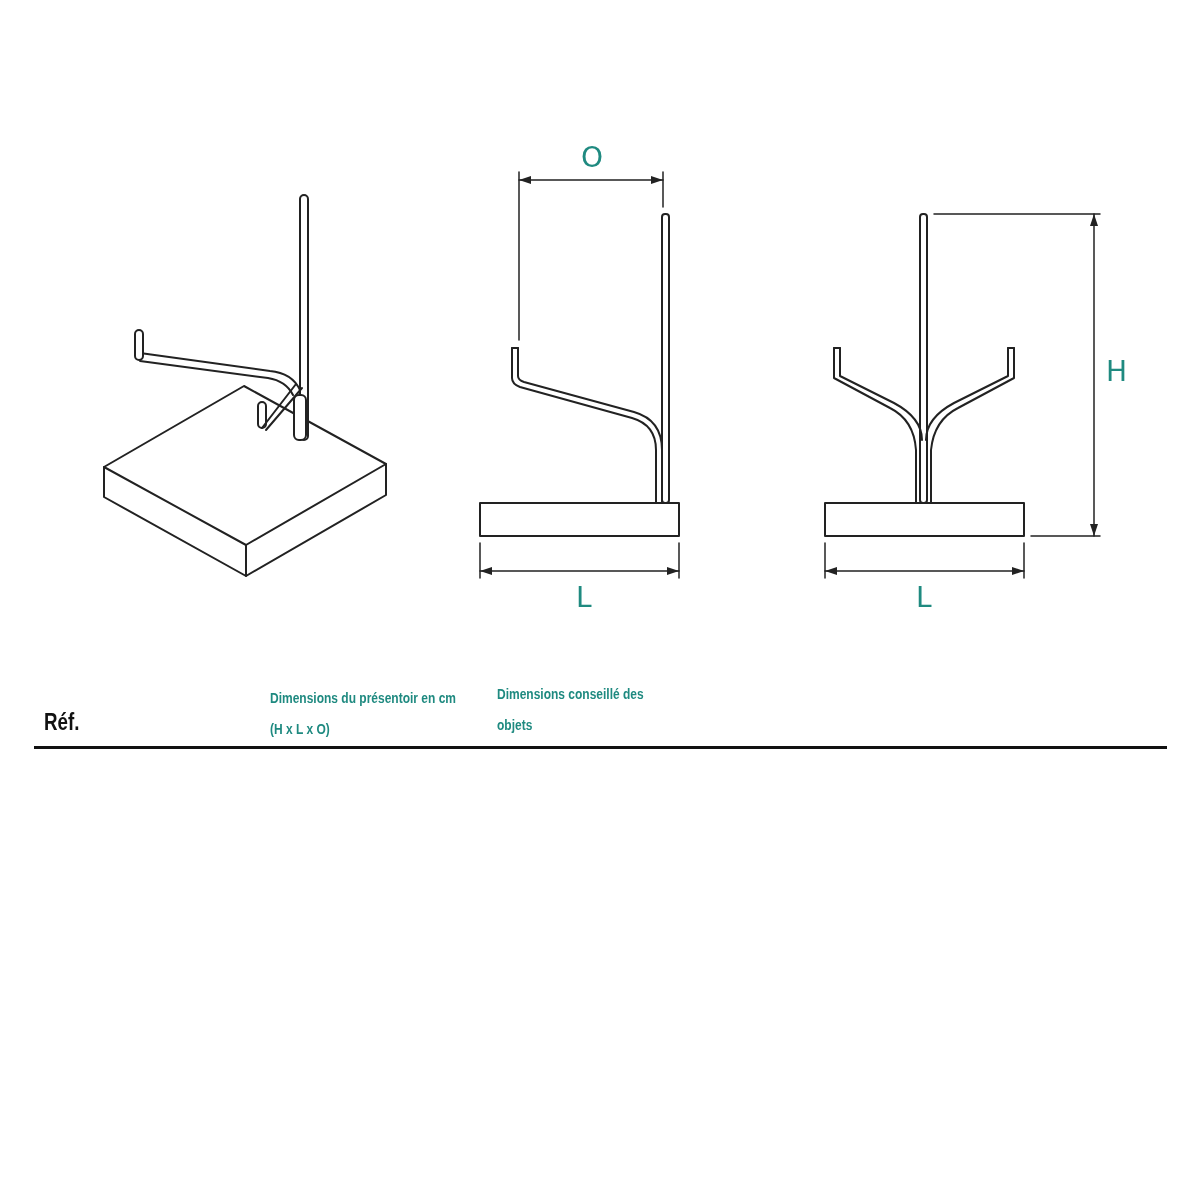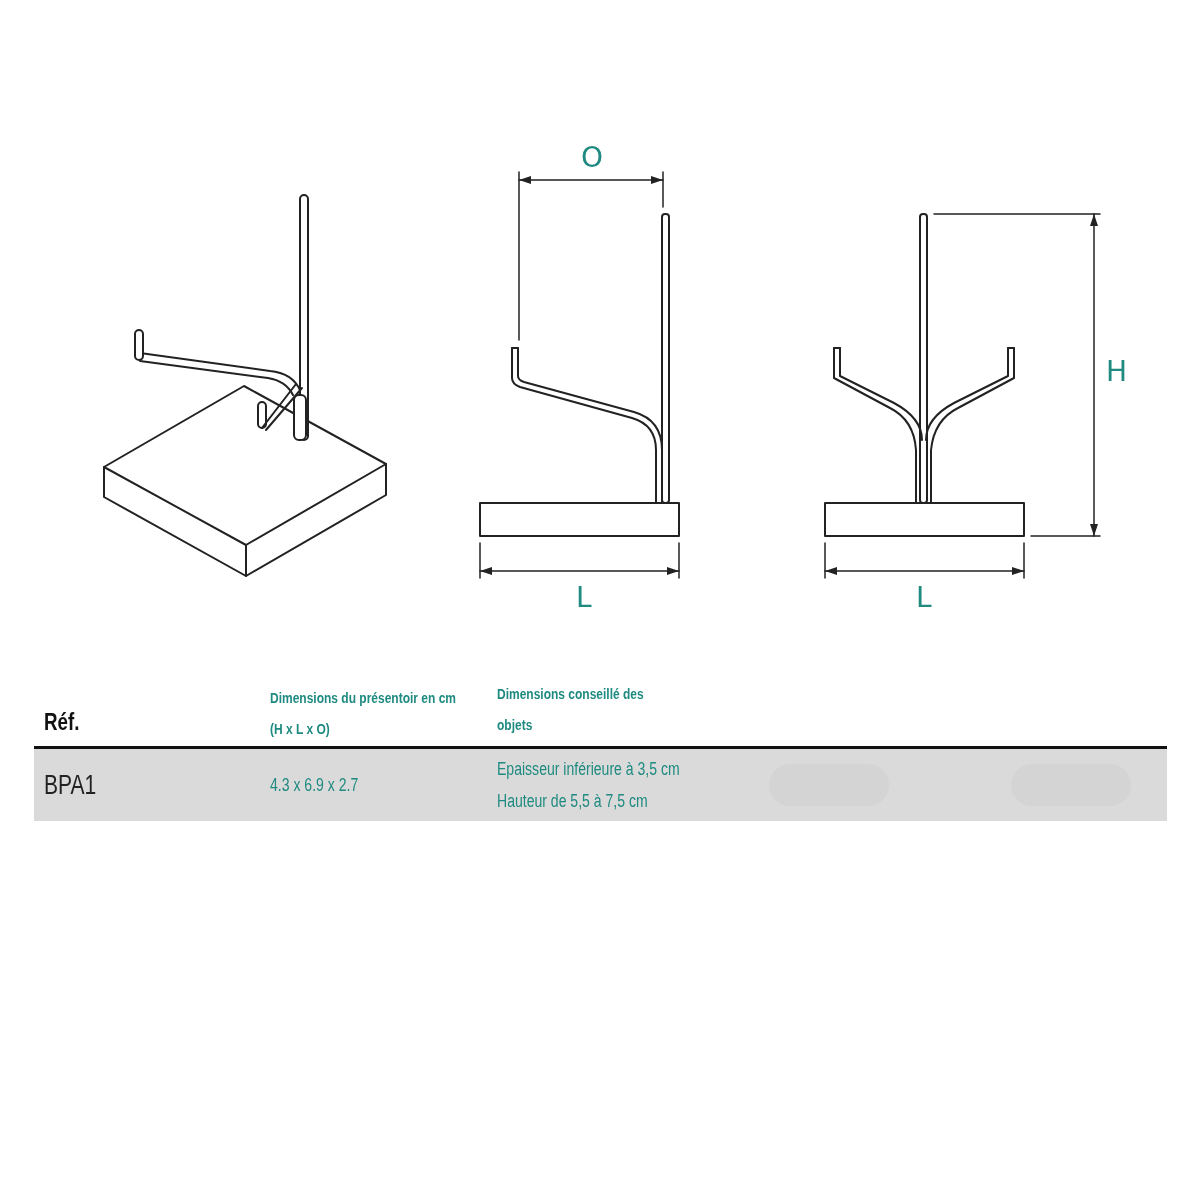--- a/index.html
+++ b/index.html
@@ -103,26 +103,16 @@
     <div class="th-col th-dim">
       <div>Dimensions du présentoir en cm</div>
       <div>(H x L x O)</div>
     </div>
     <div class="th-col th-obj">
       <div>Dimensions conseillé des</div>
       <div>objets</div>
     </div>
   </div>
 
-  <div class="row gray first">
-    <div class="cell-ref">BPA1</div>
-    <div class="cell-dim">4.3 x 6.9 x 2.7</div>
-    <div class="cell-obj">
-      <div>Epaisseur inférieure à 3,5 cm</div>
-      <div>Hauteur de 5,5 à 7,5 cm</div>
-    </div>
-    <div class="blur" style="left:735px;"></div>
-    <div class="blur" style="left:977px;"></div>
-  </div>
 
 
 
 </div>
 
 </body></html>

